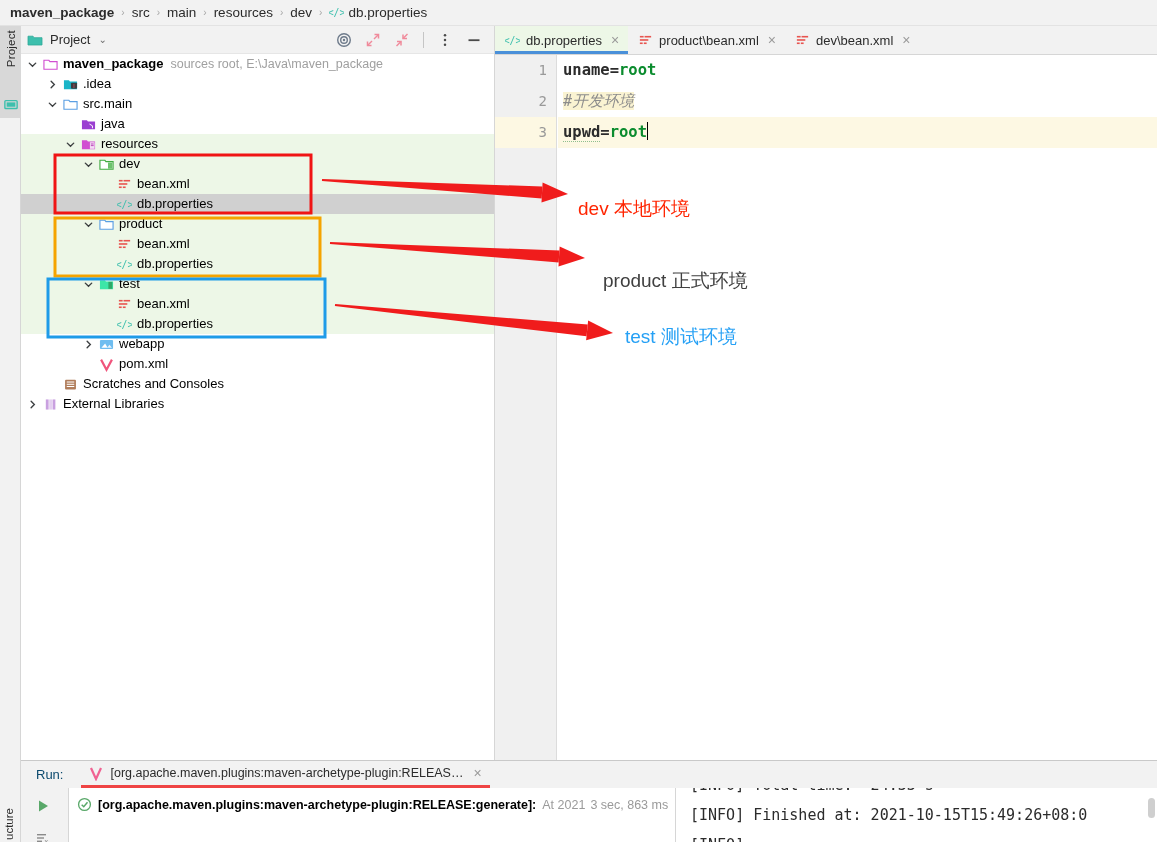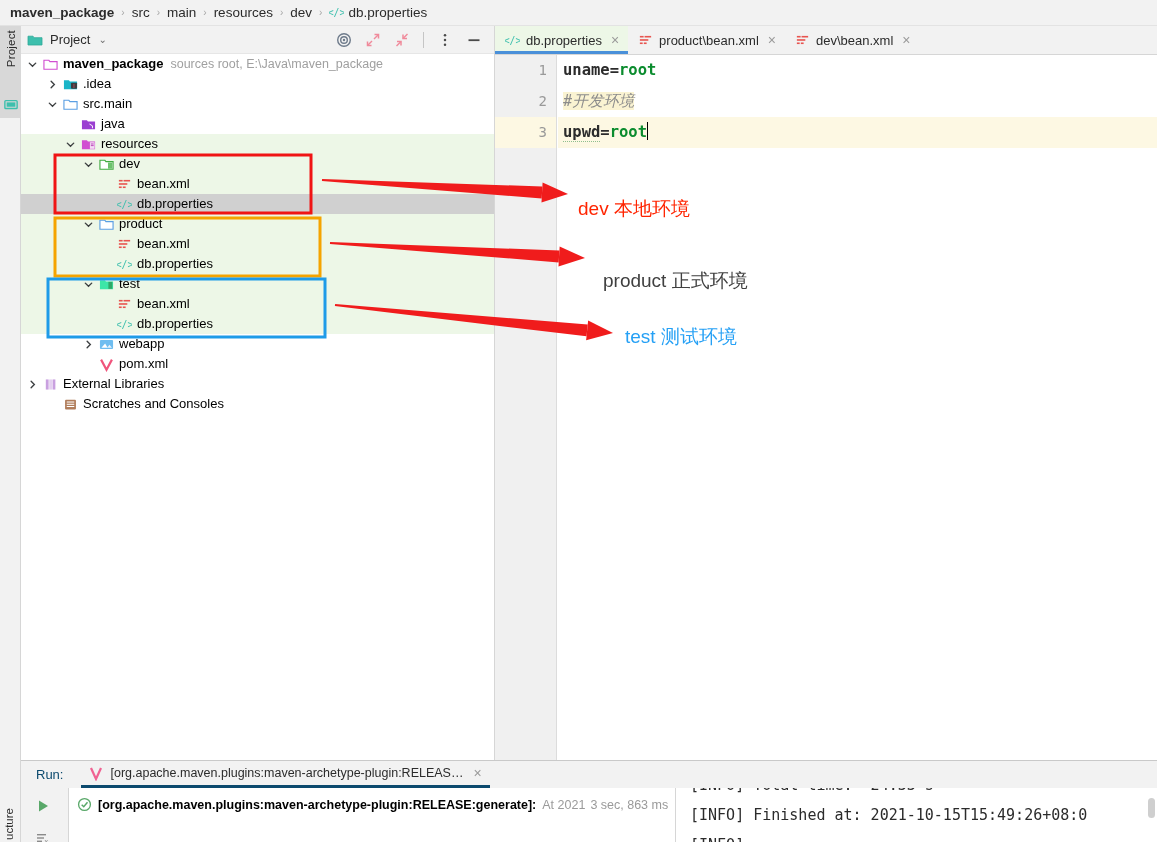--- a/index.html
+++ b/index.html
@@ -131,21 +131,21 @@
 
   
   #run-panel{
     position:absolute; left:21px; top:760px; width:1136px; height:82px;
     background:#F2F2F2; border-top:1px solid #C9C9C9;
   }
   #run-tabbar{ height:27px; display:flex; align-items:center; padding-left:15px; }
   #run-label{ font-size:13px; color:#0c4a6e; margin-right:18px;}
   #run-tab{
     display:flex; align-items:center; height:27px; padding:0 8px;
-    border-bottom:3px solid #0c4a6e; font-size:12.5px; color:#2B2B2B;
+    border-bottom:3px solid #ef4444; font-size:12.5px; color:#2B2B2B;
   }
   #run-tab .tabclose{ margin-left:10px; color:#9A9A9A; font-size:14px;}
   #run-body{ position:absolute; left:0; top:27px; right:0; bottom:0; display:flex; }
   #run-gutter{ width:47px; background:#F2F2F2; position:relative;}
   #run-tree{
     width:608px; background:#fff; border-left:1px solid #D6D6D6;
     border-right:1px solid #D6D6D6; padding:4px 0 0 8px;
   }
   #run-tree-row{ display:flex; align-items:flex-end; font-size:12.5px; height:20px;}
   #run-console{ flex:1; background:#fff; position:relative; overflow:hidden;}
@@ -386,40 +386,40 @@
         </svg>
         <span class="lbl">webapp</span>
       </div>
       <div class="row" style="padding-left: 62px;">
         <svg viewBox="0 0 12 12" class="arrow" style="margin-right: 5px;"></svg>
         <svg viewBox="0 0 16 16" class="ico">
           <path d="M2.2 2.8 L8 13.6 L13.8 2.8" fill="none" stroke="#F0547C" stroke-width="2.3"></path>
         </svg>
         <span class="lbl">pom.xml</span>
       </div>
-      <div class="row" style="padding-left: 6px;">
-        <svg viewBox="0 0 12 12" class="arrow" style="margin-right: 5px;">
-          <path d="M4.5 2.5 L8 6 L4.5 9.5" fill="none" stroke="#3C3F41" stroke-width="1.5" stroke-linecap="round"></path>
-        </svg>
-        <svg viewBox="0 0 16 16" class="ico">
-          <rect x="3" y="2.6" width="3" height="10.8" fill="#C9A0E0"></rect>
-          <rect x="6.6" y="2.6" width="3" height="10.8" fill="#E4D0F0"></rect>
-          <rect x="10.2" y="2.6" width="3" height="10.8" fill="#C9A0E0"></rect>
-        </svg>
-        <span class="lbl">External Libraries</span>
-      </div>
       <div class="row" style="padding-left: 26px;">
         <svg viewBox="0 0 12 12" class="arrow" style="margin-right: 5px;"></svg>
         <svg viewBox="0 0 16 16" class="ico">
           <rect x="2.2" y="2.8" width="11.6" height="10.4" rx="1" fill="#B07C5A"></rect>
           <rect x="4" y="4.8" width="8" height="1.1" fill="#fff"></rect>
           <rect x="4" y="7.2" width="8" height="1.1" fill="#fff"></rect>
           <rect x="4" y="9.6" width="8" height="1.1" fill="#fff"></rect>
         </svg>
         <span class="lbl">Scratches and Consoles</span>
+      </div>
+      <div class="row" style="padding-left: 6px;">
+        <svg viewBox="0 0 12 12" class="arrow" style="margin-right: 5px;">
+          <path d="M4.5 2.5 L8 6 L4.5 9.5" fill="none" stroke="#3C3F41" stroke-width="1.5" stroke-linecap="round"></path>
+        </svg>
+        <svg viewBox="0 0 16 16" class="ico">
+          <rect x="3" y="2.6" width="3" height="10.8" fill="#C9A0E0"></rect>
+          <rect x="6.6" y="2.6" width="3" height="10.8" fill="#E4D0F0"></rect>
+          <rect x="10.2" y="2.6" width="3" height="10.8" fill="#C9A0E0"></rect>
+        </svg>
+        <span class="lbl">External Libraries</span>
       </div>
     </div>
 </div>
 
 <div id="editor-area">
   <div id="tabbar">
       <div class="etab active">
         <svg viewBox="0 0 16 16" class="tabico">
           <text x="8" y="12" font-size="10.5" fill="#3DBFAD" text-anchor="middle" font-family="DejaVu Sans Mono, monospace">&lt;/&gt;</text>
         </svg>

